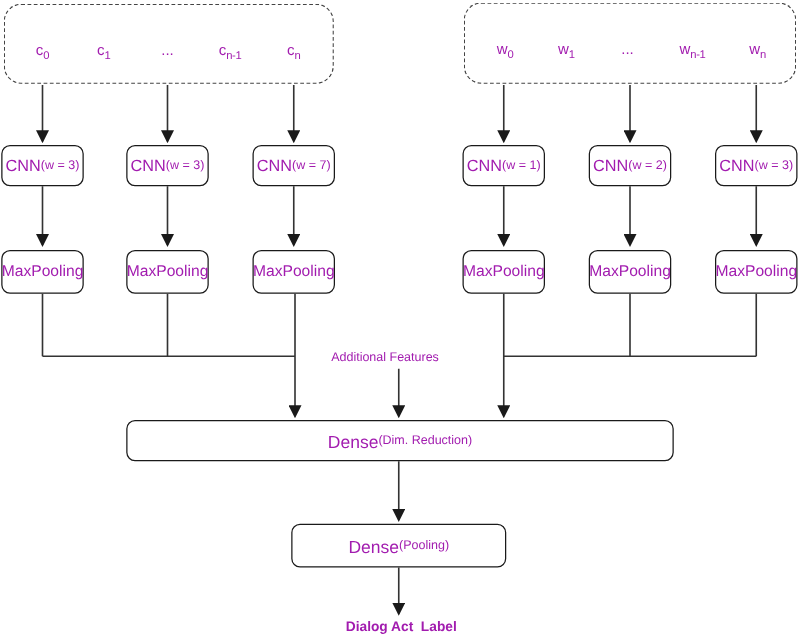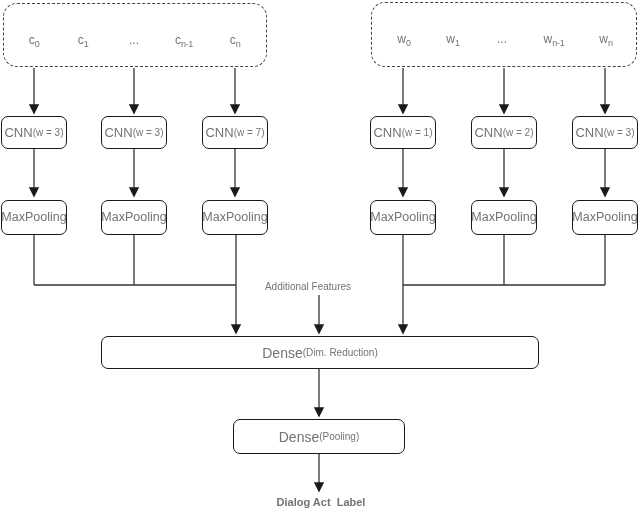--- a/index.html
+++ b/index.html
@@ -1,18 +1,18 @@
 <!DOCTYPE html>
 <html><head>
 <meta charset="utf-8">
 <style>
   html,body{margin:0;padding:0;background:#ffffff;}
   #canvas{
     position:relative;width:640px;height:511px;background:#ffffff;overflow:hidden;
-    font-family:"Liberation Sans","DejaVu Sans",sans-serif;color:#737373;
+    font-family:"Liberation Sans","DejaVu Sans",sans-serif;color:#a21caf;
   }
   #wires{position:absolute;left:0;top:0;width:640px;height:511px;z-index:0;}
   .input-box{
     position:absolute;border:1.5px dashed #444444;border-radius:14px;background:#ffffff;z-index:1;
   }
   .token{
     position:absolute;top:26px;height:20px;line-height:20px;
     transform:translateX(-50%);font-size:12px;white-space:nowrap;
   }
   .token .sub{font-size:9px;vertical-align:-3px;letter-spacing:-0.3px;}

